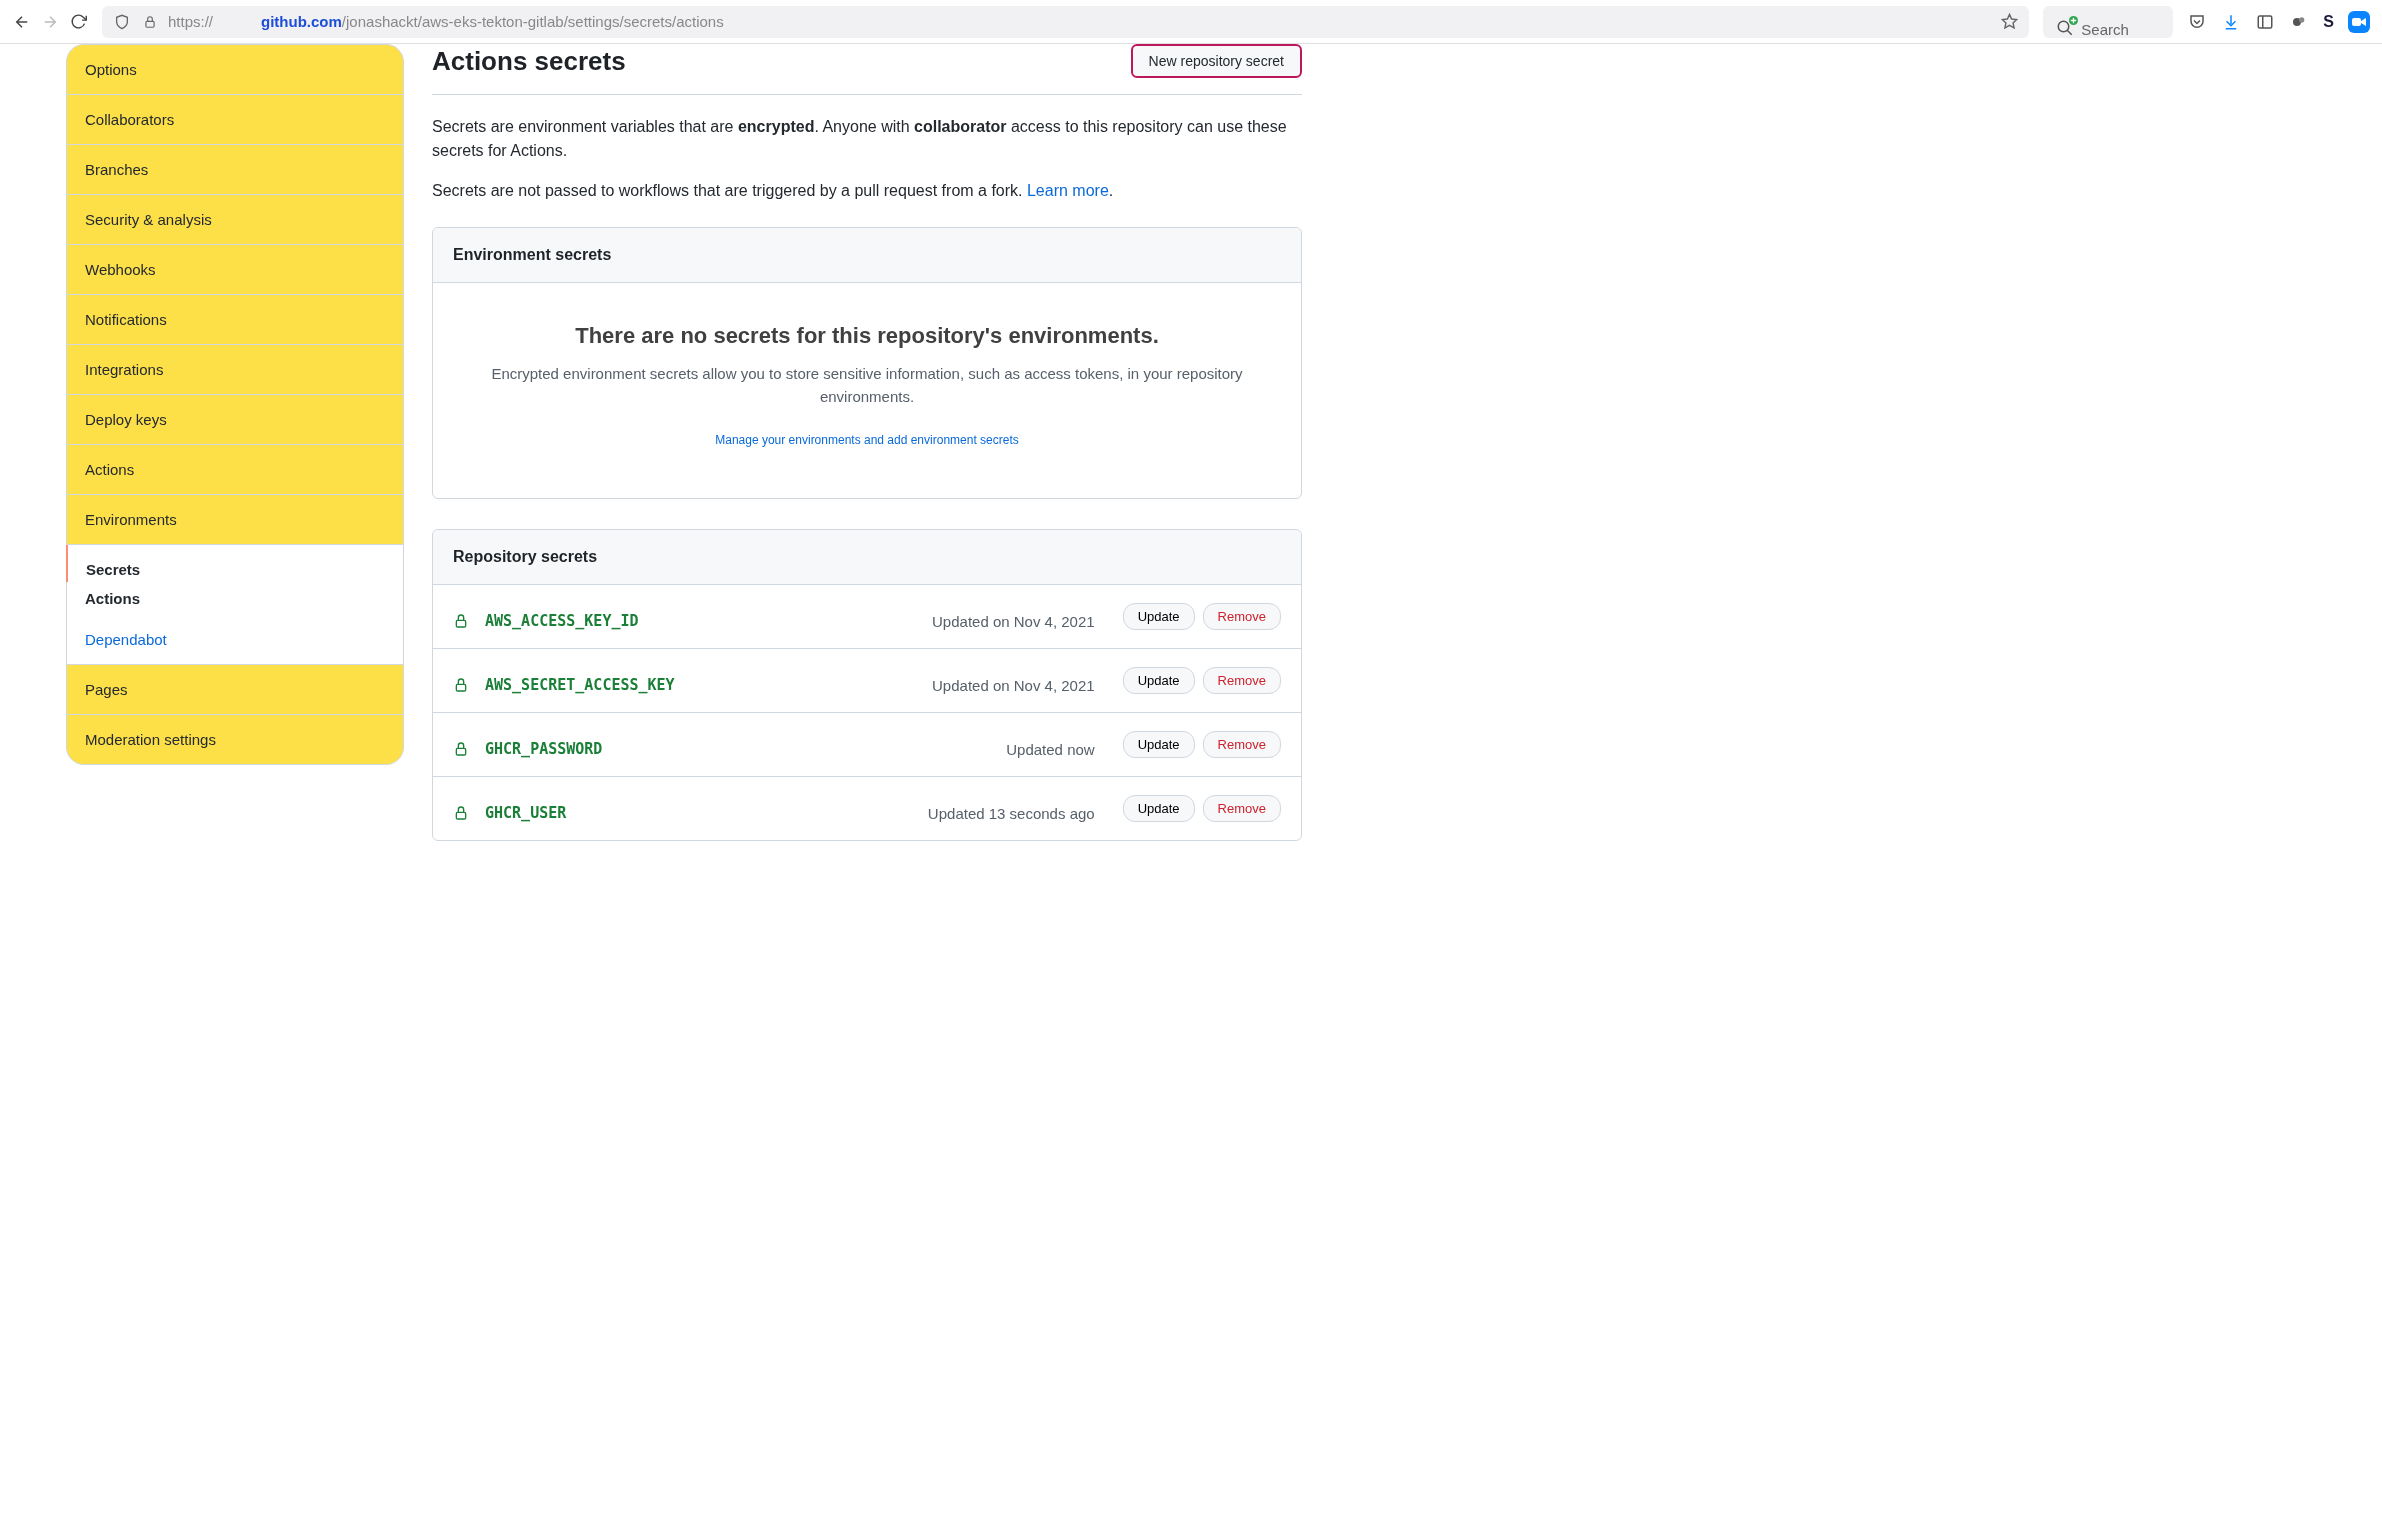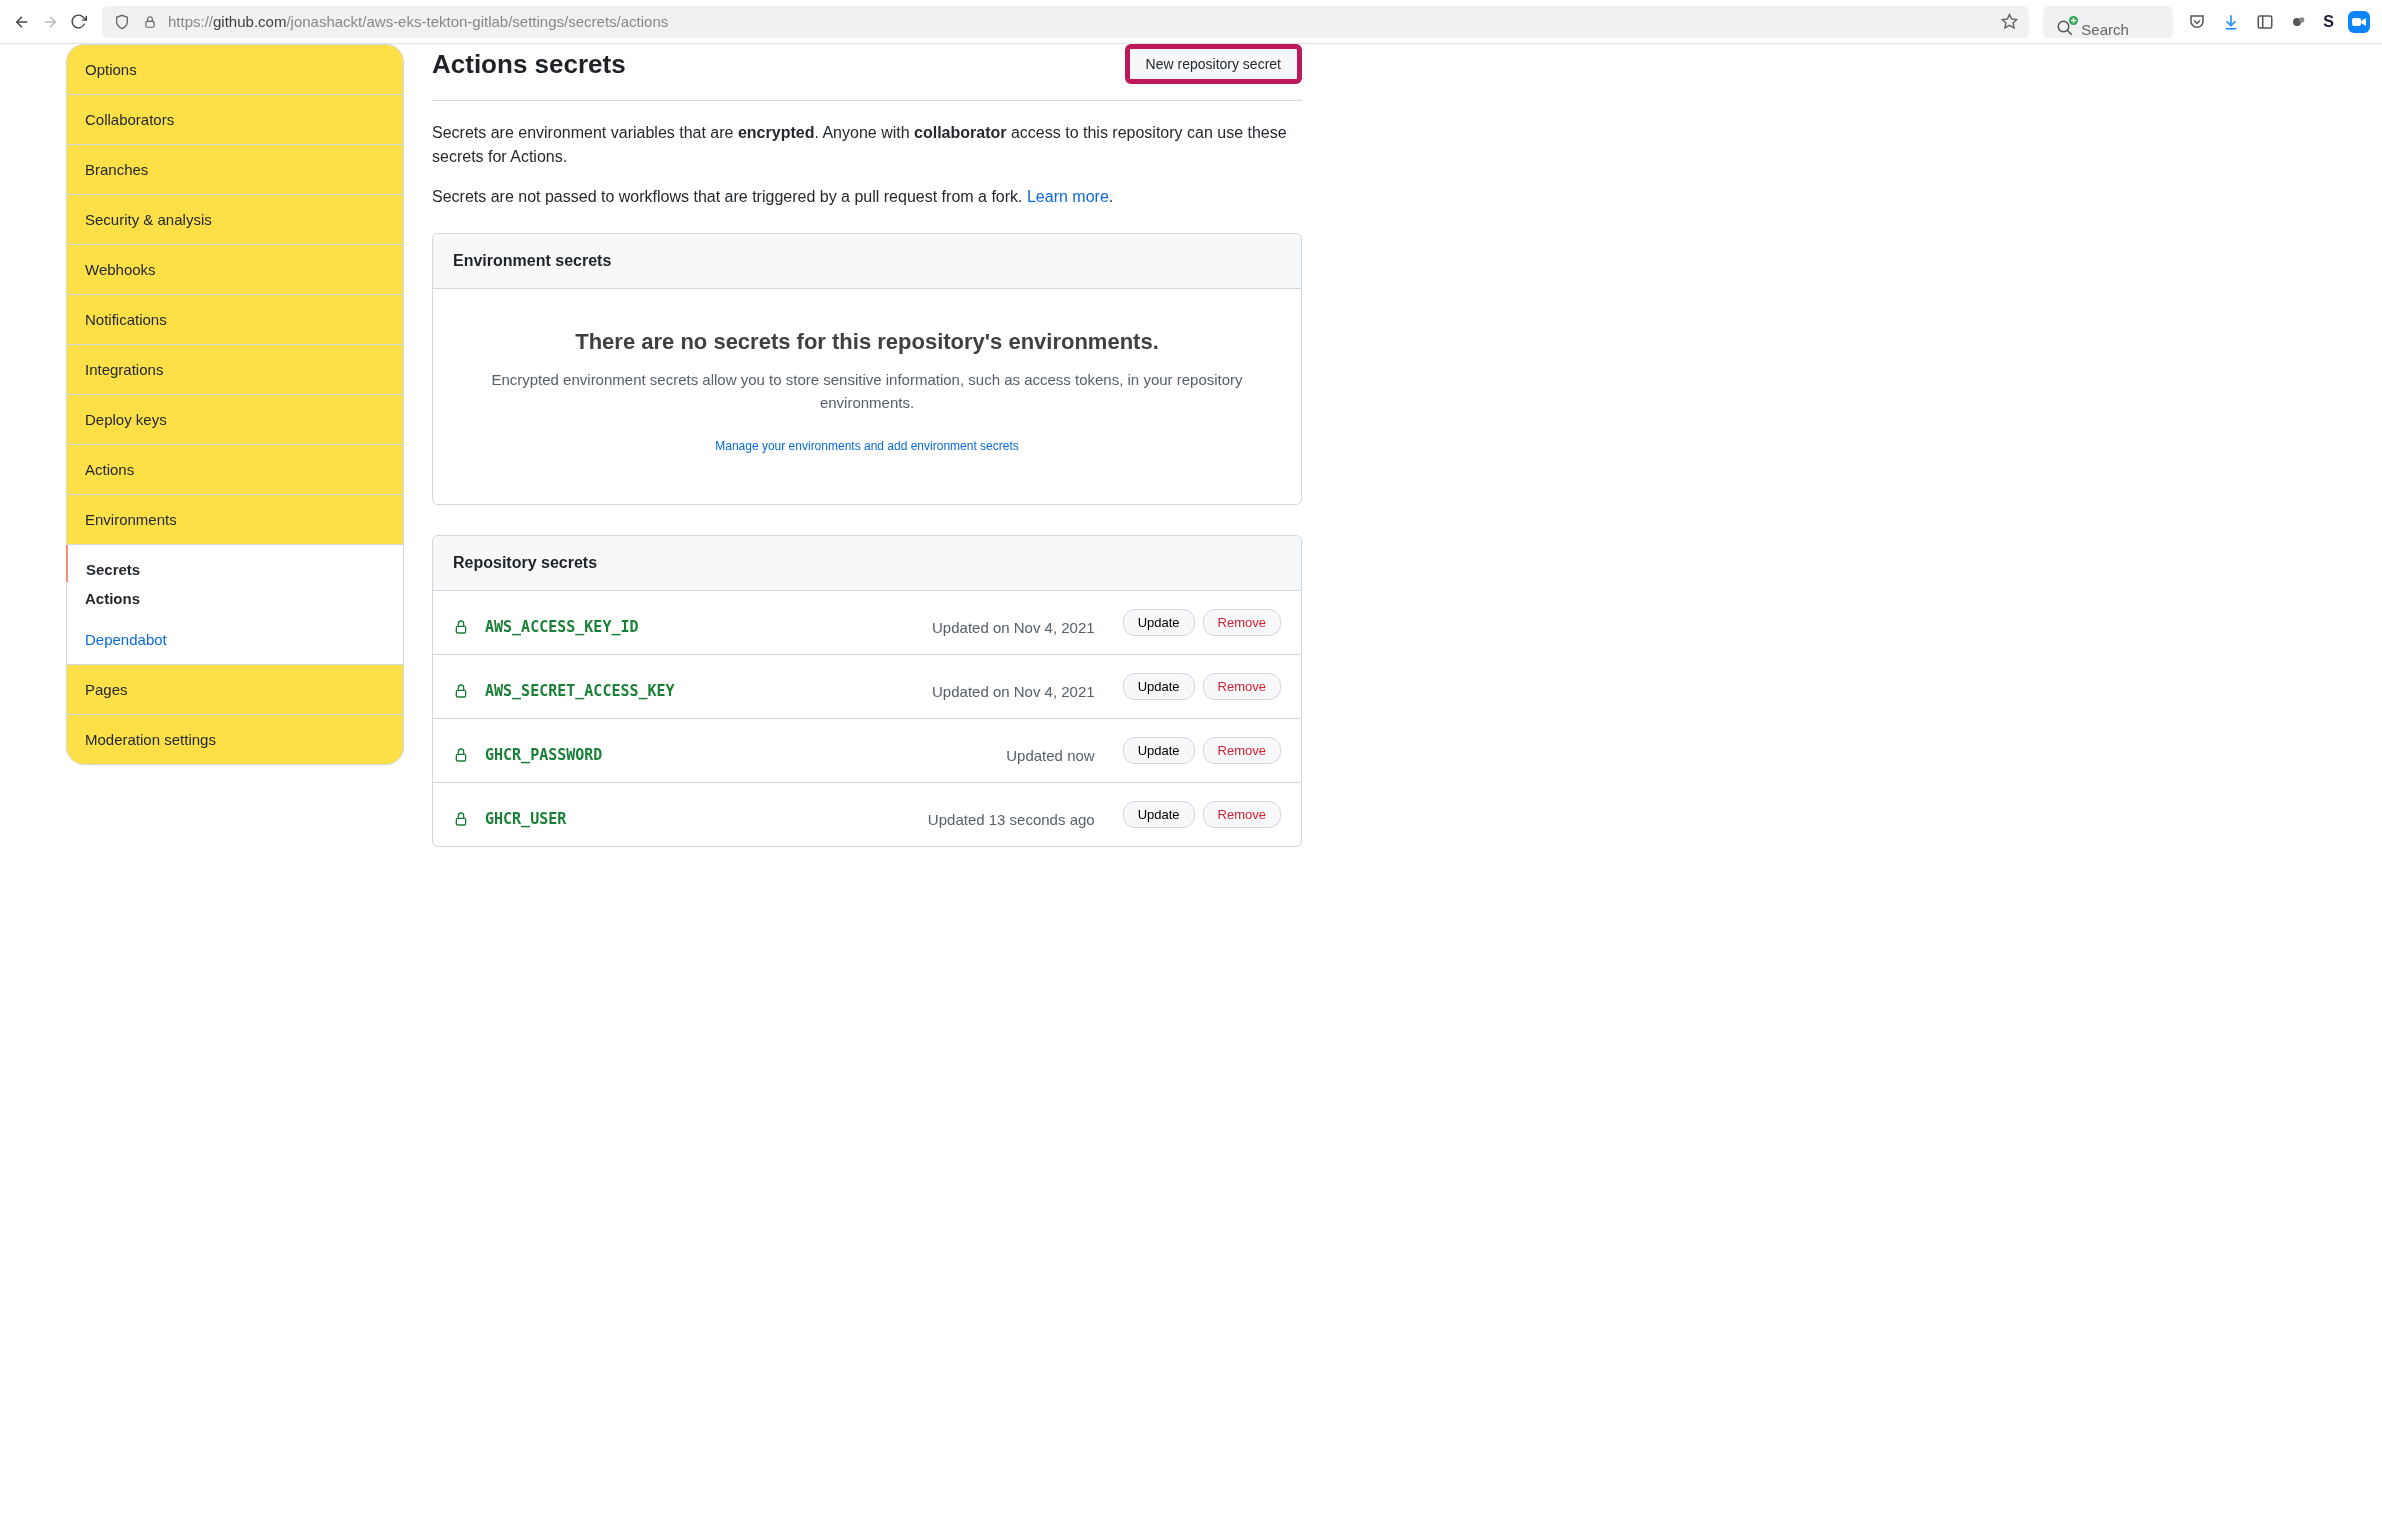--- a/index.html
+++ b/index.html
@@ -22,21 +22,21 @@
       display:flex;
       align-items:center;
       height: 32px;
       padding: 0 10px;
       background: #f1f1f4;
       border-radius: 6px;
       gap: 8px;
       margin: 0 6px;
     }
     .url-text { flex:1; font-size: 15px; color: #888; white-space: nowrap; overflow:hidden; }
-    .url-text .bold { color: #404040; font-weight: 400; }
+    .url-text .bold { color: #1d4ed8; font-weight: 700; margin-left: 48px; }
     .search-pill {
       display:flex; align-items:flex-end; gap:6px;
       background:#f1f1f4; border-radius:6px; height:32px; padding:0 12px;
       color:#666; font-size:15px; min-width:130px;
     }
     .search-pill .plus-badge { position:relative; }
     .right-icons { display:flex; gap:14px; align-items:center; padding-left:6px; }
     .s-badge { font-weight:bold; font-size:16px; color:#1a1a3a; }
     .zoom-badge { width:22px; height:22px; background:#0a84ff; border-radius:6px; display:flex; align-items:center; justify-content:center; }
 
@@ -75,21 +75,21 @@
     }
     .sidebar-subgroup .sidebar-item { border-bottom: none; background:#fff; padding-bottom: 4px; font-weight:600; }
     .sub-link { color:#0969da; cursor:pointer; }
     .sub-current { color:#24292f; font-weight:600; }
 
     .main { flex:1; padding-right: 50px; max-width: 920px; }
     .header-row { display:flex; justify-content:space-between; align-items:center; margin-bottom: 16px; }
     .page-title { font-size: 26px; font-weight: 600; color:#1f2328; }
     .btn {
       padding: 7px 16px; font-size:14px; font-weight:500;
-      border: 5px solid #be185d; border-radius:6px; background:#f6f8fa;
+      border: 2px solid #be185d; border-radius:6px; background:#f6f8fa;
       cursor:pointer; color:#24292f;
     }
     .divider { border-bottom: 1px solid #d0d7de; margin-bottom: 20px; }
 
     .desc { font-size: 16px; color:#24292f; line-height:1.5; margin-bottom: 16px; }
     .desc strong { font-weight:600; }
     .desc a, .link { color:#0969da; text-decoration:none; cursor:pointer; }
 
     .panel {
       border:1px solid #d0d7de; border-radius:6px; margin-top: 24px; margin-bottom: 30px;

